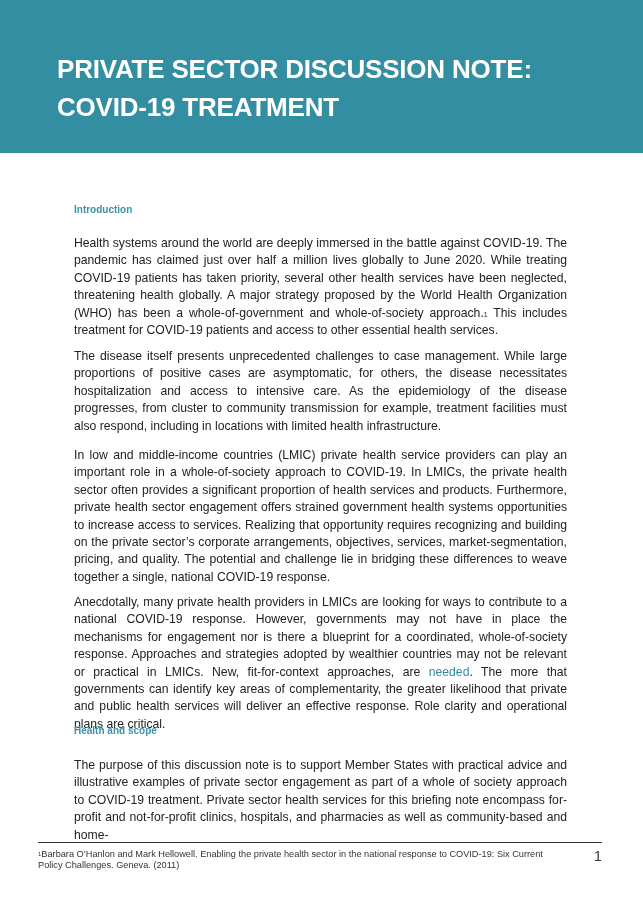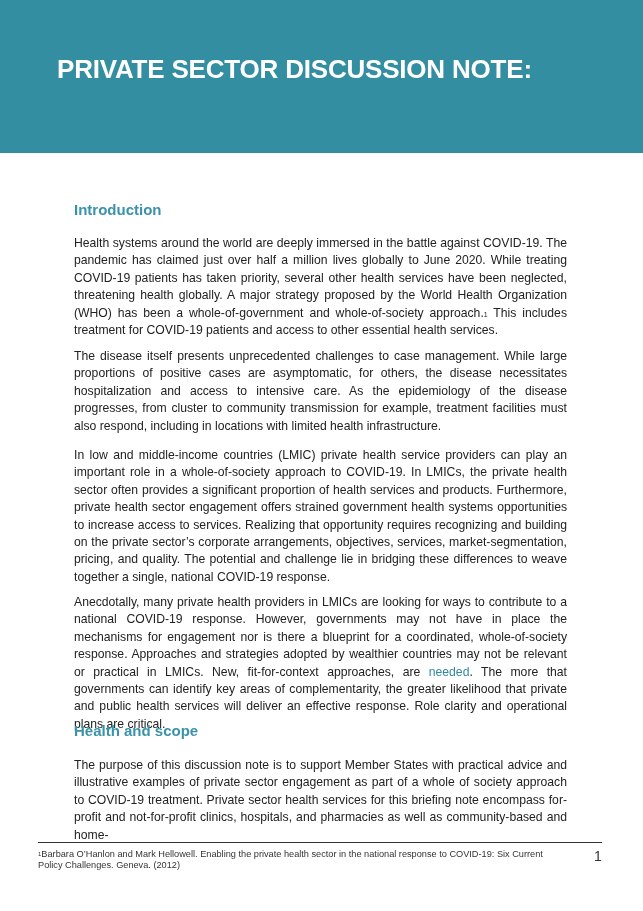--- a/index.html
+++ b/index.html
@@ -3,49 +3,50 @@
 <meta charset="utf-8">
 <style>
   html, body { margin: 0; padding: 0; background: #ffffff; }
   body { width: 643px; height: 911px; position: relative; overflow: hidden;
          font-family: "Liberation Sans", sans-serif; color: #222222; }
   .banner { position: absolute; left: 0; top: 0; width: 643px; height: 153px; background: #348ea2; padding-left: 16px; }
   .banner h1 { position: absolute; left: 57px; top: 50px; margin: 0; color: #ffffff;
                font-family: "Liberation Sans", sans-serif; font-weight: bold;
                font-size: 26px; line-height: 38px; letter-spacing: -0.2px; }
   .content { position: absolute; left: 74px; top: 202px; width: 493px; }
-  .section-heading { color: #3a93a8; font-weight: bold; font-size: 15px; line-height: 16px; margin: 0; }
+  .section-heading { color: #3a93a8; font-weight: bold; font-size: 10px; line-height: 16px; margin: 0; }
   .para { font-size: 12.2px; line-height: 17.4px; text-align: justify; margin: 0; }
   .link { color: #2f8aa0; }
   sup { font-size: 7px; vertical-align: top; position: relative; top: 1px; }
   .footer-rule { position: absolute; left: 38px; top: 842px; width: 564px; height: 1px; background: #333333; }
   .footnote { position: absolute; left: 38px; top: 849px; width: 520px; font-size: 9.2px; line-height: 11px; color: #333333; }
   .footnote sup { font-size: 6px; top: 0; }
   .page-number { position: absolute; left: 594px; top: 848px; font-size: 14px; color: #333333; }
 </style>
 </head>
 <body>
 
 <div class="banner">
   <h1>
     <span>PRIVATE SECTOR DISCUSSION NOTE:</span><br>
+    <span>COVID-19 TREATMENT</span>
   </h1>
 </div>
 
 <div class="content">
   <h2 class="section-heading" style="position:absolute; top:0;">Introduction</h2>
 
   <p class="para" style="position:absolute; top:33px; width:493px;"><span>Health systems around the world are deeply immersed in the battle against COVID-19. The pandemic has claimed just over half a million lives globally to June 2020. While treating COVID-19 patients has taken priority, several other health services have been neglected, threatening health globally. A major strategy proposed by the World Health Organization (WHO) has been a whole-of-government and whole-of-society approach.</span><sup>1</sup><span> This includes treatment for COVID-19 patients and access to other essential health services.</span></p>
 
   <p class="para" style="position:absolute; top:146px; width:493px;">The disease itself presents unprecedented challenges to case management. While large proportions of positive cases are asymptomatic, for others, the disease necessitates hospitalization and access to intensive care.  As the epidemiology of the disease progresses, from cluster to community transmission for example, treatment facilities must also respond, including in locations with limited health infrastructure.</p>
 
   <p class="para" style="position:absolute; top:245px; width:493px;">In low and middle-income countries (LMIC) private health service providers can play an important role in a whole-of-society approach to COVID-19. In LMICs, the private health sector often provides a significant proportion of health services and products. Furthermore, private health sector engagement offers strained government health systems opportunities to increase access to services. Realizing that opportunity requires recognizing and building on the private sector’s corporate arrangements, objectives, services, market-segmentation, pricing, and quality. The potential and challenge lie in bridging these differences to weave together a single, national COVID-19 response.</p>
 
   <p class="para" style="position:absolute; top:392px; width:493px;"><span>Anecdotally, many private health providers in LMICs are looking for ways to contribute to a national COVID-19 response. However, governments may not have in place the mechanisms for engagement nor is there a blueprint for a coordinated, whole-of-society response. Approaches and strategies adopted by wealthier countries may not be relevant or practical in LMICs. New, fit-for-context approaches, are </span><a class="link">needed</a><span>. The more that governments can identify key areas of complementarity, the greater likelihood that private and public health services will deliver an effective response. Role clarity and operational plans are critical.</span></p>
 
   <h2 class="section-heading" style="position:absolute; top:521px;">Health and scope</h2>
 
   <p class="para" style="position:absolute; top:555px; width:493px;">The purpose of this discussion note is to support Member States with practical advice and illustrative examples of private sector engagement as part of a whole of society approach to COVID-19 treatment. Private sector health services for this briefing note encompass for-profit and not-for-profit clinics, hospitals, and pharmacies as well as community-based and home-</p>
 </div>
 
 <div class="footer-rule"></div>
-<div class="footnote"><sup>1</sup><span>Barbara O’Hanlon and Mark Hellowell. Enabling the private health sector in the national response to COVID-19: Six Current Policy Challenges. Geneva. (2012)</span></div>
+<div class="footnote"><sup>1</sup><span>Barbara O’Hanlon and Mark Hellowell. Enabling the private health sector in the national response to COVID-19: Six Current Policy Challenges. Geneva. (2011)</span></div>
 <div class="page-number">1</div>
 
 </body></html>

